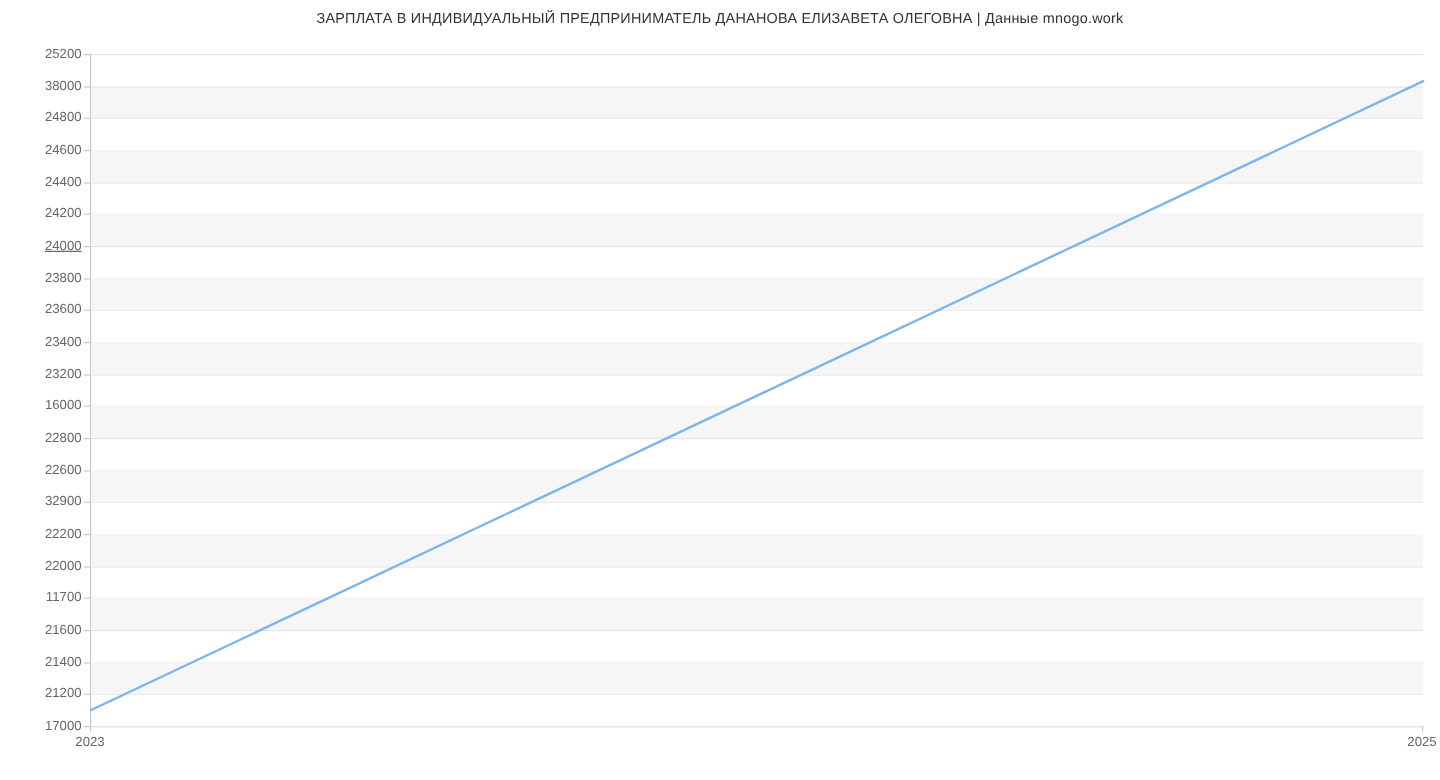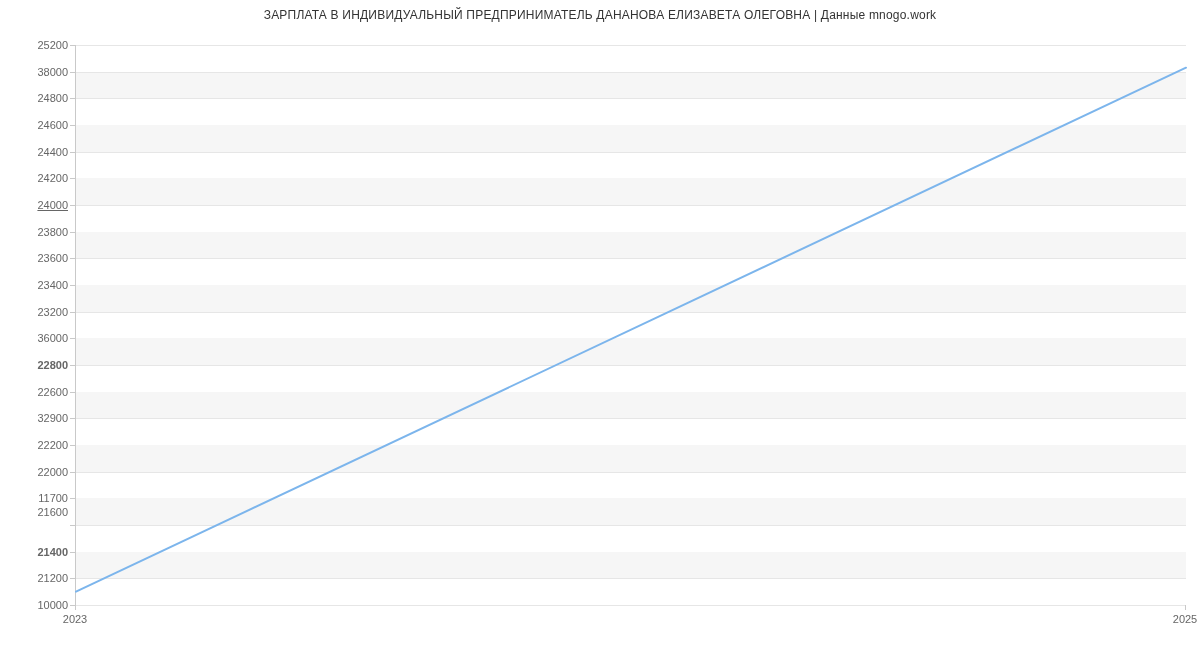--- a/index.html
+++ b/index.html
@@ -129,41 +129,41 @@
       <div class="band" style="top: 293.333px; height: 26.6667px;"></div>
       <div class="band" style="top: 346.667px; height: 26.6667px;"></div>
       <div class="band" style="top: 400px; height: 26.6667px;"></div>
       <div class="band" style="top: 453.333px; height: 26.6667px;"></div>
       <div class="band" style="top: 506.667px; height: 26.6667px;"></div>
     <svg class="line" id="line-svg" preserveAspectRatio="none" viewBox="0 0 1110 560">
         <path d="M0 546.6666666666666 L1110 22.66666666666663" stroke="#7cb5ec"></path>
       </svg>
   </div>
 <div class="ytick" style="left: 70px; top: 605px;"></div>
-    <div class="ylabel" style="top: 605px;">10000</div>
+    <div class="ylabel" style="top: 605px;">17000</div>
     <div class="ytick" style="left: 70px; top: 578.333px;"></div>
     <div class="ylabel" style="top: 578.333px;">21200</div>
     <div class="ytick" style="left: 70px; top: 551.667px;"></div>
-    <div class="ylabel" style="top: 551.667px; font-weight: bold;">21400</div>
+    <div class="ylabel" style="top: 551.667px;">21400</div>
     <div class="ytick" style="left: 70px; top: 525px;"></div>
-    <div class="ylabel" style="top: 512px;">21600</div>
+    <div class="ylabel" style="top: 525px;">21600</div>
     <div class="ytick" style="left: 70px; top: 498.333px;"></div>
     <div class="ylabel" style="top: 498.333px;">11700</div>
     <div class="ytick" style="left: 70px; top: 471.667px;"></div>
     <div class="ylabel" style="top: 471.667px;">22000</div>
     <div class="ytick" style="left: 70px; top: 445px;"></div>
     <div class="ylabel" style="top: 445px;">22200</div>
     <div class="ytick" style="left: 70px; top: 418.333px;"></div>
     <div class="ylabel" style="top: 418.333px;">32900</div>
     <div class="ytick" style="left: 70px; top: 391.667px;"></div>
     <div class="ylabel" style="top: 391.667px;">22600</div>
     <div class="ytick" style="left: 70px; top: 365px;"></div>
-    <div class="ylabel" style="top: 365px; font-weight: bold;">22800</div>
+    <div class="ylabel" style="top: 365px;">22800</div>
     <div class="ytick" style="left: 70px; top: 338.333px;"></div>
-    <div class="ylabel" style="top: 338.333px;">36000</div>
+    <div class="ylabel" style="top: 338.333px;">16000</div>
     <div class="ytick" style="left: 70px; top: 311.667px;"></div>
     <div class="ylabel" style="top: 311.667px;">23200</div>
     <div class="ytick" style="left: 70px; top: 285px;"></div>
     <div class="ylabel" style="top: 285px;">23400</div>
     <div class="ytick" style="left: 70px; top: 258.333px;"></div>
     <div class="ylabel" style="top: 258.333px; margin-left: 39px;">23600</div>
     <div class="ytick" style="left: 70px; top: 231.667px;"></div>
     <div class="ylabel" style="top: 231.667px;">23800</div>
     <div class="ytick" style="left: 70px; top: 205px;"></div>
     <div class="ylabel" style="top: 205px; text-decoration: underline;">24000</div>

